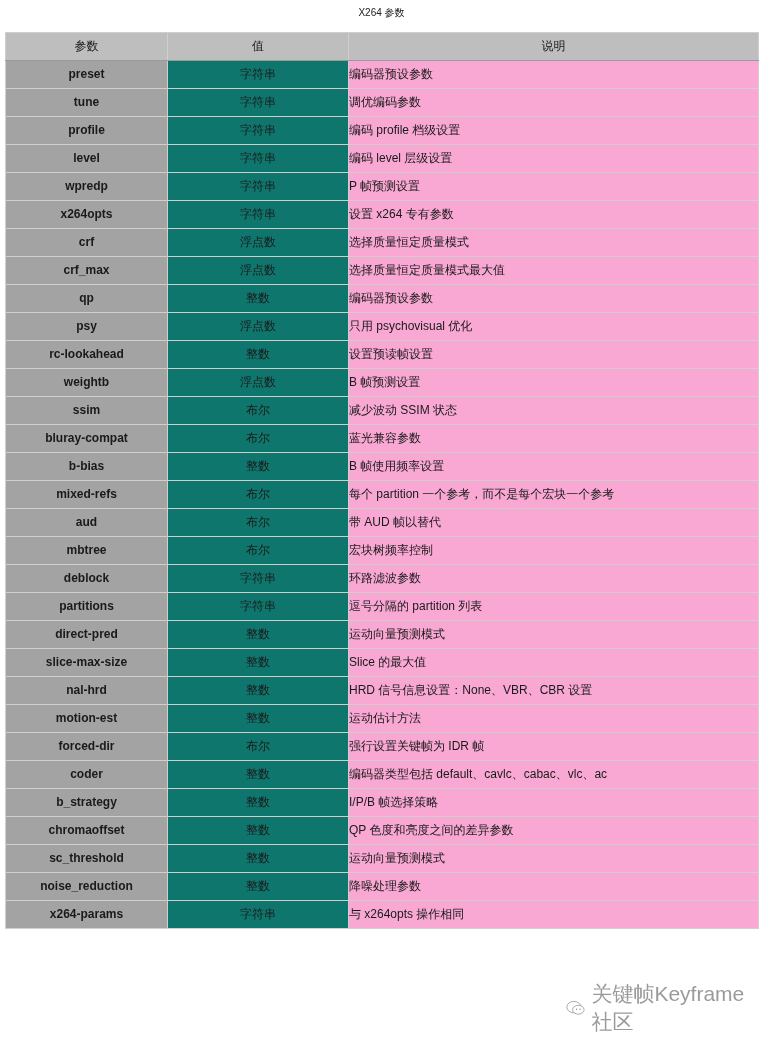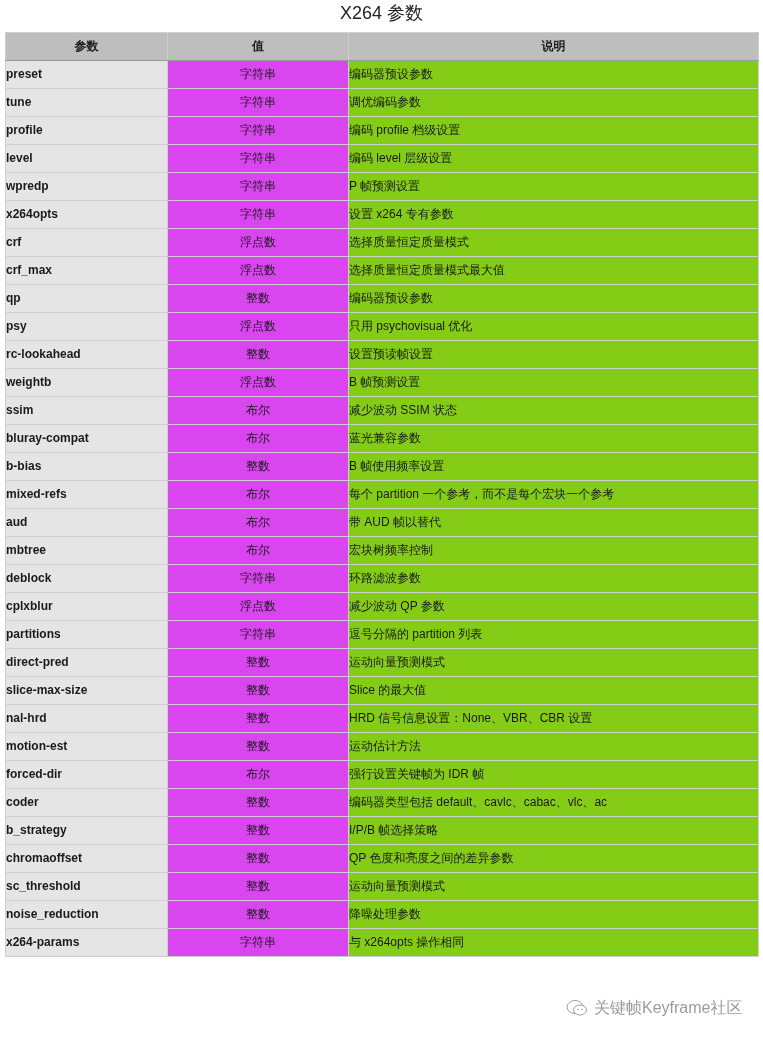--- a/index.html
+++ b/index.html
@@ -3,44 +3,44 @@
   <meta charset="utf-8">
   <style>
     html, body { margin: 0; padding: 0; background: #ffffff; }
     body {
       width: 763px; height: 1043px; position: relative; overflow: hidden;
       font-family: "Liberation Sans", "DejaVu Sans", sans-serif;
       color: #1a1a1a;
     }
     .title {
       position: absolute; left: 0; top: 2px; width: 763px; height: 22px;
-      text-align: center; font-size: 18px; line-height: 22px; color: #222;
+      text-align: center; font-size: 10px; line-height: 22px; color: #222;
     }
     table.params {
       position: absolute; left: 5px; top: 32px; width: 753px;
       border-collapse: collapse; table-layout: fixed;
     }
     table.params th, table.params td {
       border: 1px solid #cfcfcf; height: 27px; padding: 0; font-size: 12px;
       line-height: 27px; white-space: nowrap; overflow: hidden;
     }
     table.params thead th {
-      background: #bdbebd; font-weight: bold; text-align: center;
+      background: #bdbebd; font-weight: normal; text-align: center;
       border-bottom: 1px solid #9a9a9a; color: #1a1a1a; height: 26px;
     }
-    td.c-name { background: #e5e5e5; text-align: left; font-weight: bold; }
-    td.c-type { text-align: center; background: #d946ef; }
-    td.c-desc { text-align: left; padding-left: 6px; background: #84cc16; }
+    td.c-name { background: #a3a3a3; text-align: center; font-weight: bold; }
+    td.c-type { text-align: center; background: #0f766e; }
+    td.c-desc { text-align: left; padding-left: 6px; background: #f9a8d4; }
     col.w1 { width: 162px; }
     col.w2 { width: 181px; }
     col.w3 { width: 410px; }
     .watermark {
       position: absolute; left: 566px; top: 996px; height: 24px;
       display: flex; align-items: center; gap: 6px; color: rgba(120,120,120,0.75);
-      font-size: 16px; pointer-events: none;
+      font-size: 21px; pointer-events: none;
     }
     .watermark .wm-icon { width: 22px; height: 18px; }
   </style>
 </head>
 <body>
 
 <div class="title">X264 参数</div>
 
 <table class="params">
   <colgroup>
@@ -145,25 +145,20 @@
         <td class="c-name">mbtree</td>
         <td class="c-type">布尔</td>
         <td class="c-desc">宏块树频率控制</td>
       </tr>
       <tr>
         <td class="c-name">deblock</td>
         <td class="c-type">字符串</td>
         <td class="c-desc">环路滤波参数</td>
       </tr>
       <tr>
-        <td class="c-name">cplxblur</td>
-        <td class="c-type">浮点数</td>
-        <td class="c-desc">减少波动 QP 参数</td>
-      </tr>
-      <tr>
         <td class="c-name">partitions</td>
         <td class="c-type">字符串</td>
         <td class="c-desc">逗号分隔的 partition 列表</td>
       </tr>
       <tr>
         <td class="c-name">direct-pred</td>
         <td class="c-type">整数</td>
         <td class="c-desc">运动向量预测模式</td>
       </tr>
       <tr>

